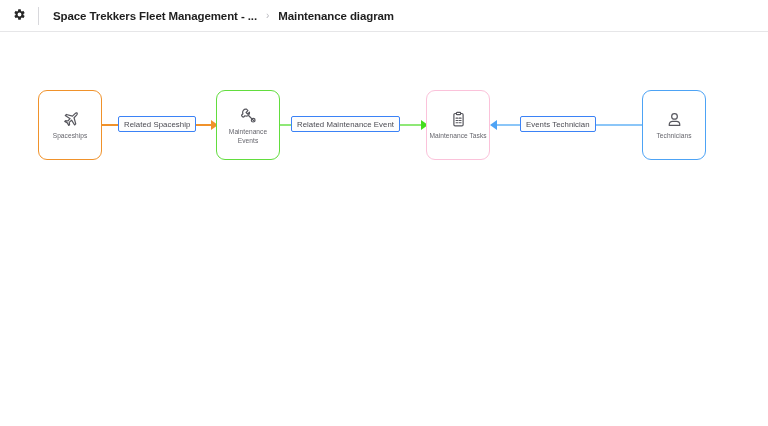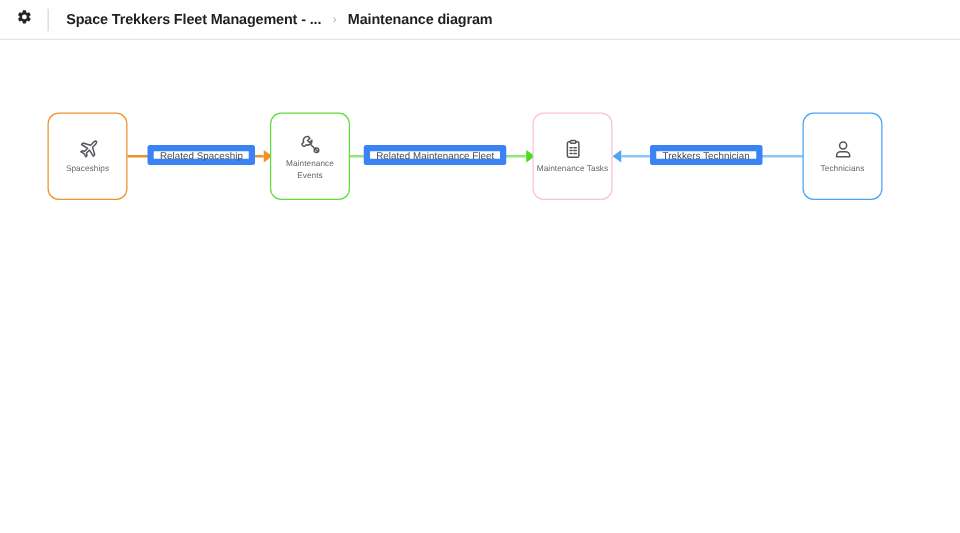--- a/index.html
+++ b/index.html
@@ -131,21 +131,21 @@
     flex: 0 0 auto;
   }
   .edge-label {
     position: absolute;
     top: 84px;
     height: 16px;
     display: flex;
     align-items: center;
     padding: 0 5px;
     background: #fdfdfd;
-    border: 5px solid #3b82f6;
+    border: 1px solid #3b82f6;
     border-radius: 2px;
     font-size: 7.8px;
     color: #4a4a52;
     white-space: nowrap;
     z-index: 2;
     cursor: pointer;
     letter-spacing: 0.05px;
   }
 
   #edge-1 { left: 102px; width: 116px; color: #f0922b; }
@@ -186,27 +186,27 @@
   <div class="edge" id="edge-1">
     <div class="line"></div>
     <div class="arrow-r"></div>
   </div>
   <div class="edge-label" id="edge-label-1">Related Spaceship</div>
 
   <div class="edge" id="edge-2">
     <div class="line"></div>
     <div class="arrow-r"></div>
   </div>
-  <div class="edge-label" id="edge-label-2">Related Maintenance Fleet</div>
+  <div class="edge-label" id="edge-label-2">Related Maintenance Event</div>
 
   <div class="edge" id="edge-3">
     <div class="arrow-l"></div>
     <div class="line"></div>
   </div>
-  <div class="edge-label" id="edge-label-3">Trekkers Technician</div>
+  <div class="edge-label" id="edge-label-3">Events Technician</div>
 
   <div class="node" id="node-spaceships">
     <span class="nicon">
       <svg width="17" height="17" viewBox="0 0 24 24" fill="none" stroke="#56565d" stroke-width="1.7" stroke-linecap="round" stroke-linejoin="round" aria-hidden="true">
         <path d="M21.5 3.2c-.7-.7-2.1-.5-3.1.5l-3.6 3.6-8.6-2.4-1.6 1.6 6.9 4.3-3.3 3.3-3.1-.5-1.2 1.2 3.6 2 2 3.6 1.2-1.2-.5-3.1 3.3-3.3 4.3 6.9 1.6-1.6-2.4-8.6 3.6-3.6c1-1 1.2-2.4.5-3.1z"></path>
       </svg>
     </span>
     <span class="nlabel">Spaceships</span>
   </div>
 

